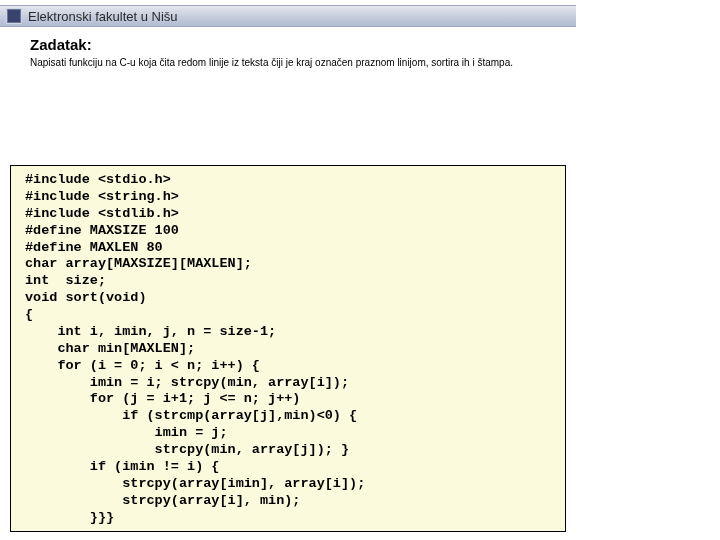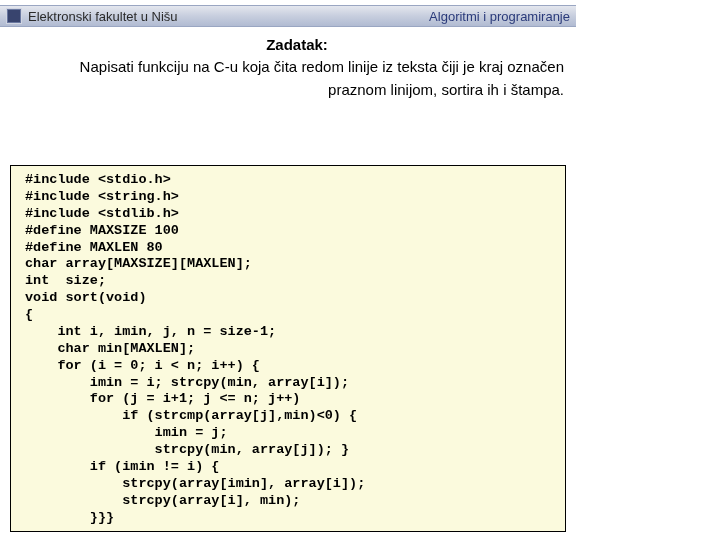--- a/index.html
+++ b/index.html
@@ -51,28 +51,26 @@
     position: absolute;
     top: 34px;
     left: 30px;
     right: 12px;
   }
   .task-title {
     font-size: 15px;
     font-weight: bold;
     margin: 2px 0 2px 0;
     color: #000;
-    text-align: center;
   }
   .task-body {
-    font-size: 15px;
+    font-size: 10px;
     line-height: 1.55;
     color: #000;
     margin: 0 0 2px 0;
-    text-align: right;
   }
   .solution-title {
     font-size: 15px;
     font-weight: bold;
     text-decoration: underline;
     margin: 2px 0 4px -14px;
     color: #000;
   }
   .code-box {
     position: absolute;
@@ -99,21 +97,20 @@
 </head>
 <body>
 
 <div class="slide">
 
   <div class="topbar">
     <div class="left">
       <div class="box-deco"></div>
       <span class="left-text">Elektronski fakultet u Nišu</span>
     </div>
-    <span class="right-text">Algoritmi i programiranje</span>
   </div>
 
   <div class="content">
     <div class="task-title">Zadatak:</div>
     <div class="task-body">Napisati funkciju na C-u koja čita redom linije iz teksta čiji je kraj označen praznom linijom, sortira ih i štampa.</div>
   </div>
 
   <div class="code-box">
     <pre>#include &lt;stdio.h&gt;
 #include &lt;string.h&gt;

